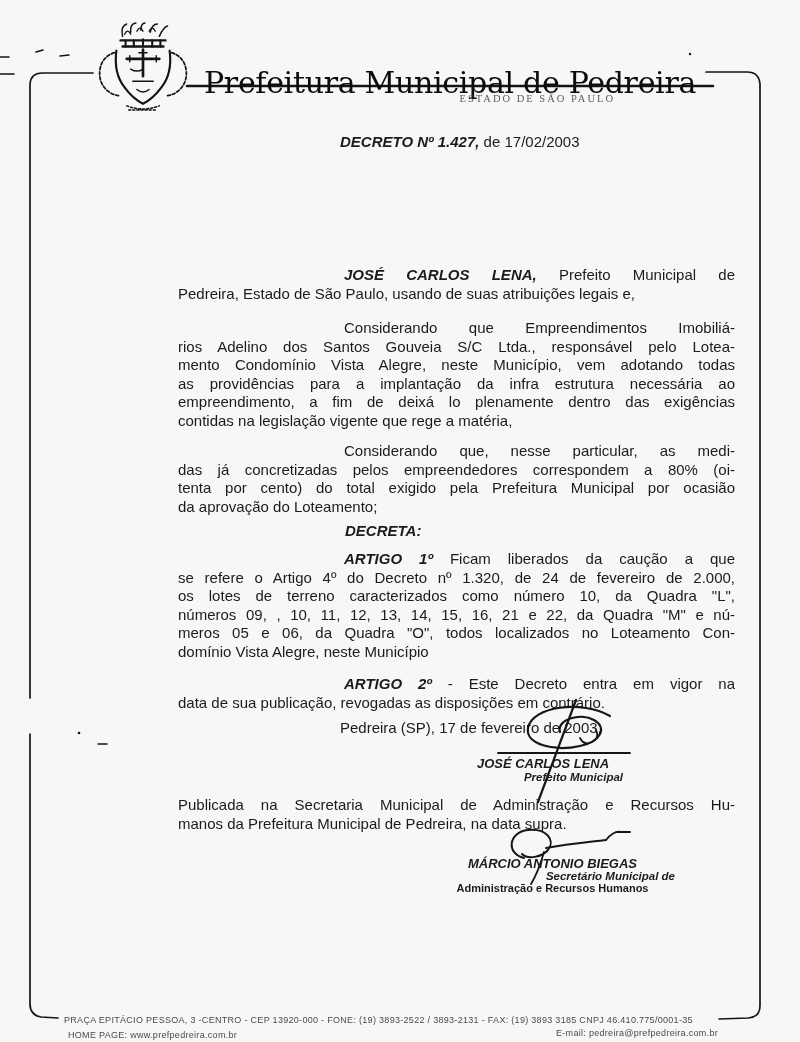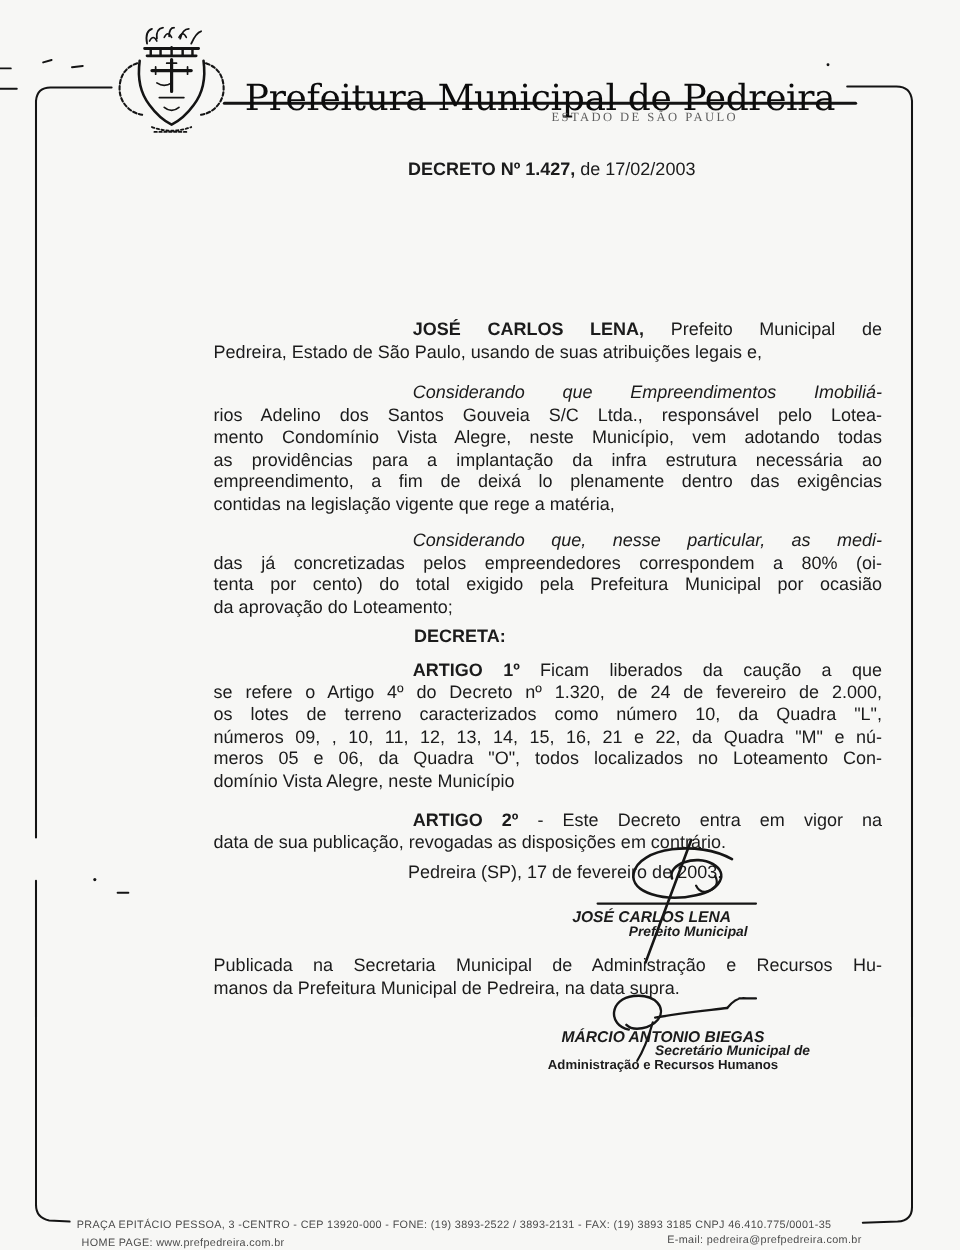--- a/index.html
+++ b/index.html
@@ -4,23 +4,23 @@
 <style>
   * { margin:0; padding:0; box-sizing:border-box; }
   html,body { background:#e9e9e9; }
   body { font-family:"Liberation Sans", sans-serif; }
   .page { position:relative; width:800px; height:1042px; margin:0 auto;
           background:#f7f7f5; overflow:hidden; color:#1b1b1b; }
   .abs { position:absolute; }
   .bt { font-size:15px; line-height:18.5px; color:#1b1b1b; text-align:justify; }
   .tline { min-height:18.5px; }
   .jl { text-align-last:justify; }
-  .p-indent .tline:first-child { text-indent:166px;font-style:italic; }
+  .p-indent .tline:first-child { text-indent:166px; }
   .firstline { padding-left:166px; text-align:justify; text-align-last:justify; }
-  .lead { font-weight:bold; }
+  .lead { font-weight:bold; font-style:italic; }
   .htitle { font-family:"DejaVu Serif","Liberation Serif",serif; font-weight:normal;
             font-size:30px; letter-spacing:-0.3px; color:#0c0c0c; white-space:nowrap;
             text-align:center;margin-top:20px; }
   .subtitle { font-family:"Liberation Serif",serif; font-size:10.5px; letter-spacing:2px;
               color:#5d5d5d; text-align:right; white-space:nowrap; }
   .sig-name { font-size:13px; font-weight:bold; font-style:italic; text-align:center; }
   .sig-role-i { font-size:11.5px; font-weight:bold; font-style:italic; text-align:right; }
   .sig-role-b { font-size:11px; font-weight:bold; text-align:center; }
   .f { font-size:9px; letter-spacing:0.3px; color:#4a4a4a; white-space:nowrap; }
   svg { display:block; }

